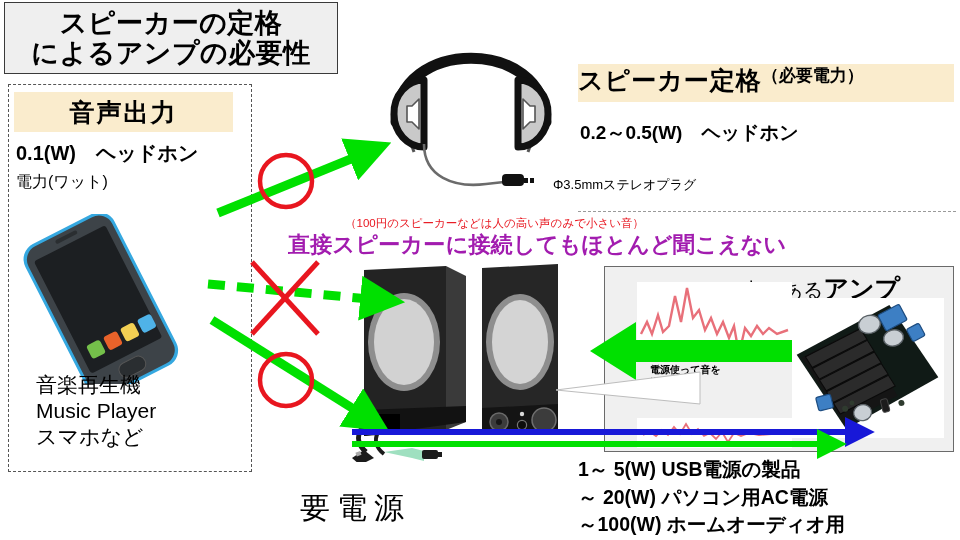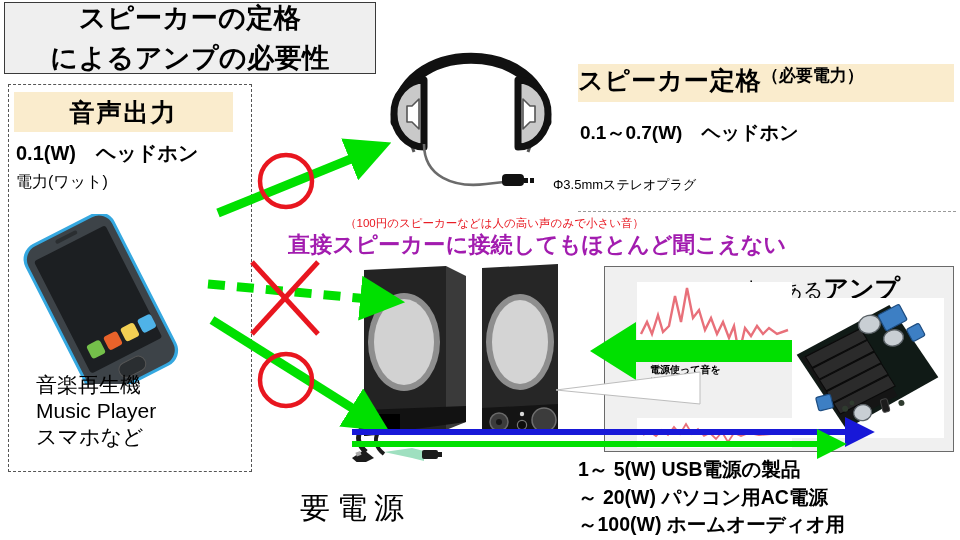--- a/index.html
+++ b/index.html
@@ -2,23 +2,23 @@
 <html><head>
 <meta charset="utf-8">
 <style>
   html,body{margin:0;padding:0;}
   body{width:960px;height:540px;background:#fff;overflow:hidden;
        font-family:"Liberation Sans","DejaVu Sans",sans-serif;color:#000;}
   #stage{position:relative;width:960px;height:540px;}
   .abs{position:absolute;}
 
   
-  #title-box{left:4px;top:2px;width:372px;height:72px;background:#efefef;
+  #title-box{left:4px;top:2px;width:334px;height:72px;background:#efefef;
     border:1.5px solid #3a3a3a;box-sizing:border-box;
-    display:flex;flex-direction:column;align-items:center;justify-content:space-between;}
+    display:flex;flex-direction:column;align-items:center;justify-content:center;}
   #title-box .ln{font-size:27px;font-weight:bold;line-height:1.12;letter-spacing:.5px;white-space:nowrap;}
 
   
   #left-panel{left:8px;top:84px;width:244px;height:388px;
     border:1.6px dashed #555;box-sizing:border-box;}
   #audio-out-head{left:14px;top:92px;width:219px;height:40px;background:#faeccd;
     display:flex;align-items:center;justify-content:center;}
   #audio-out-head span{font-size:25px;font-weight:bold;letter-spacing:2px;}
   #hp-rating{left:16px;top:140px;font-size:20px;font-weight:bold;white-space:nowrap;}
   #watt-note{left:16px;top:172px;font-size:16px;white-space:nowrap;}
@@ -116,21 +116,21 @@
     <rect x="136" y="172" width="22" height="12" rx="4" fill="#111"></rect>
     <rect x="158" y="176" width="4" height="5" fill="#111"></rect>
     <rect x="164" y="176" width="4" height="5" fill="#111"></rect>
   </svg>
   <div class="abs" id="plug-label">Φ3.5mmステレオプラグ</div>
 
   <div class="abs" id="spec-head">
     <span class="big">スピーカー定格</span>
     <span class="sml">（必要電力）</span>
   </div>
-  <div class="abs" id="spec-line">0.1～0.7(W)　ヘッドホン</div>
+  <div class="abs" id="spec-line">0.2～0.5(W)　ヘッドホン</div>
   <div class="abs" id="divider"></div>
 
   <div class="abs" id="warn-small">（100円のスピーカーなどは人の高い声のみで小さい音）</div>
   <div class="abs" id="warn-big">直接スピーカーに接続してもほとんど聞こえない</div>
 
   <svg class="abs" id="speakers" viewBox="0 0 238 200">
 
     <path d="M52 150 C18 156, 8 176, 24 190" fill="none" stroke="#1b1b1b" stroke-width="5"></path>
     <path d="M66 150 C34 160, 26 180, 42 192" fill="none" stroke="#1b1b1b" stroke-width="4"></path>
 

